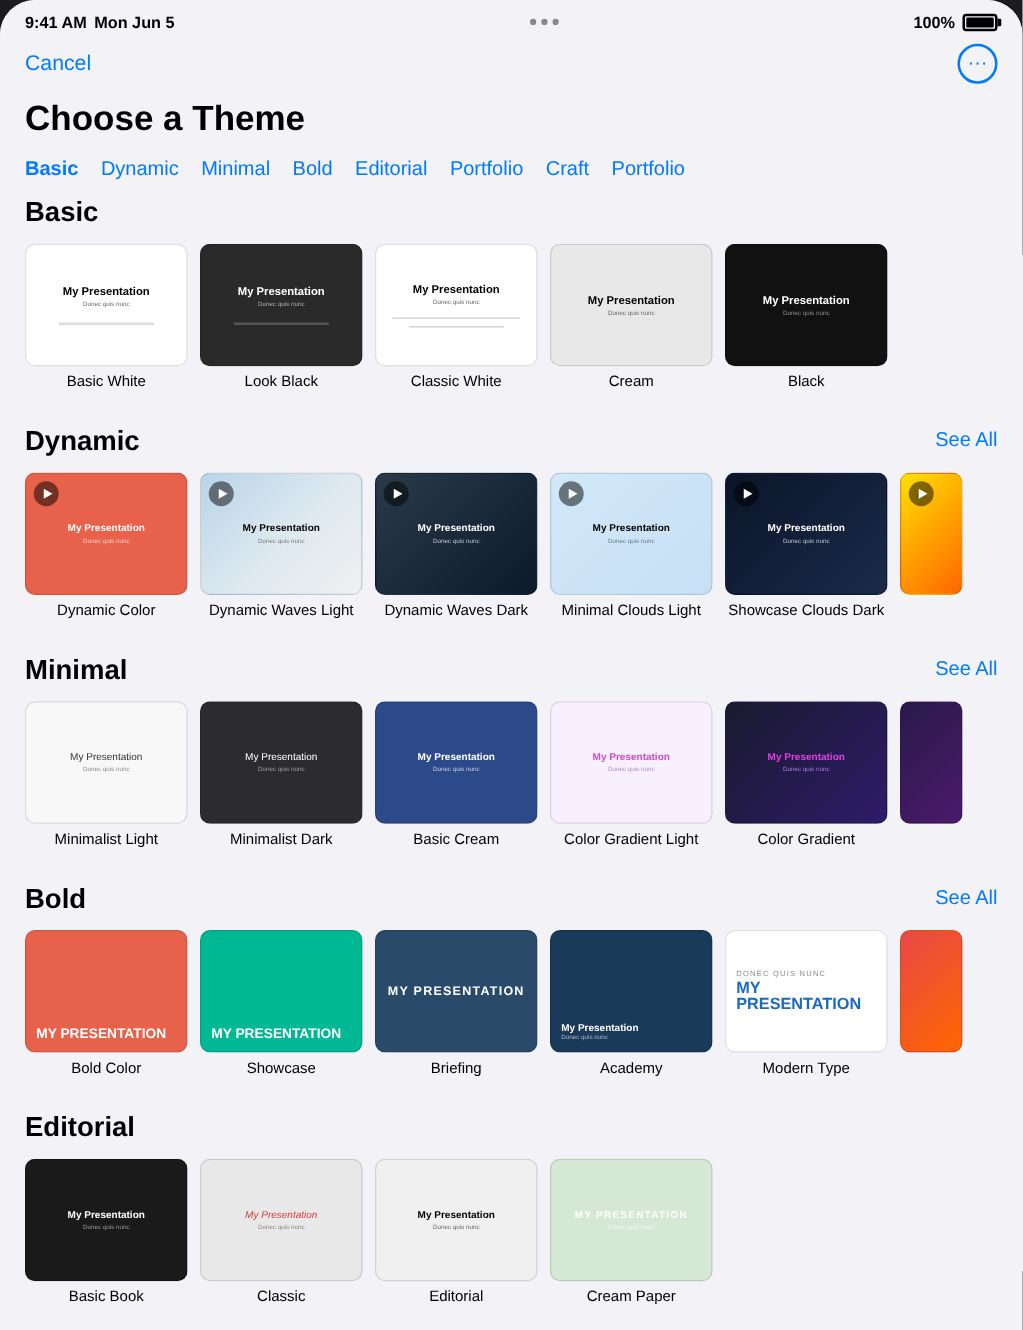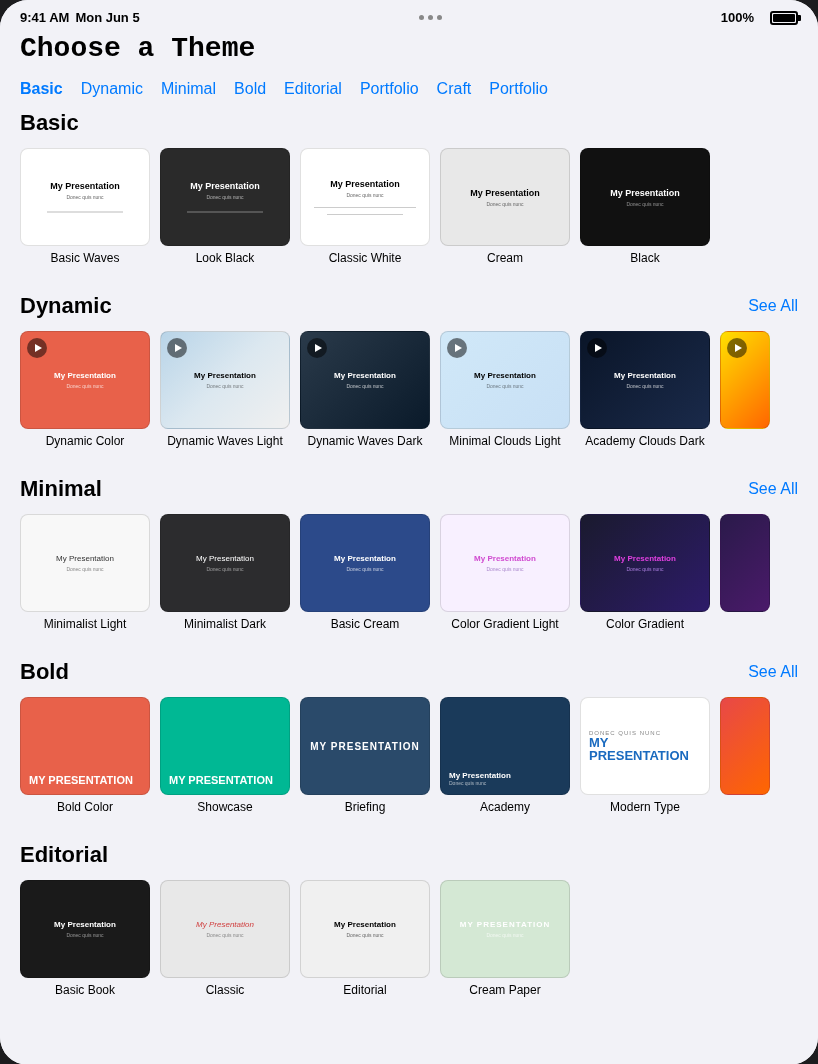--- a/index.html
+++ b/index.html
@@ -23,21 +23,21 @@
       background: #f2f2f7;
       display: flex;
       justify-content: space-between;
       align-items: center;
       padding: 10px 20px 4px;
       font-size: 13px;
       font-weight: 600;
       color: #000;
     }
     .status-left { display: flex; align-items: center; gap: 6px; }
-    .status-right { display: flex; align-items: center; gap: 16px; }
+    .status-right { display: flex; align-items: center; gap: 6px; }
     .battery-icon {
       width: 28px; height: 14px; border: 2px solid #000; border-radius: 3px;
       position: relative; display: inline-flex; align-items: center; padding: 1px;
     }
     .battery-icon::after {
       content: ''; position: absolute; right: -5px; top: 50%; transform: translateY(-50%);
       width: 3px; height: 6px; background: #000; border-radius: 0 1px 1px 0;
     }
     .battery-fill { background: #000; height: 100%; width: 100%; border-radius: 1px; }
     .dots-menu { display: flex; gap: 4px; }
@@ -58,21 +58,20 @@
       color: #007aff; font-size: 16px; cursor: pointer;
     }
 
     
     .page-title {
       padding: 4px 20px 12px;
       background: #f2f2f7;
       font-size: 28px;
       font-weight: 700;
       color: #000;
-      font-family: Liberation Mono, monospace;
     }
 
     
     .category-tabs {
       background: #f2f2f7;
       display: flex;
       gap: 18px;
       padding: 4px 20px 12px;
       overflow-x: auto;
       scrollbar-width: none;
@@ -244,20 +243,24 @@
       <div class="dot"></div>
     </div>
     <div class="status-right">
       <span>100%</span>
       <div class="battery-icon">
         <div class="battery-fill"></div>
       </div>
     </div>
   </div>
 
+  <div class="top-nav">
+    <span class="cancel-btn">Cancel</span>
+    <div class="more-btn">···</div>
+  </div>
 
   <div class="page-title">Choose a Theme</div>
 
   <div class="category-tabs">
     <span class="tab-item active">Basic</span>
     <span class="tab-item">Dynamic</span>
     <span class="tab-item">Minimal</span>
     <span class="tab-item">Bold</span>
     <span class="tab-item">Editorial</span>
     <span class="tab-item">Portfolio</span>
@@ -274,21 +277,21 @@
       <div class="themes-row">
 
         <div class="theme-item">
           <div class="theme-thumb bg-white">
             <div class="thumb-content">
               <div style="font-size:9px;font-weight:700;color:#000;">My Presentation</div>
               <div style="font-size:5px;color:#666;">Donec quis nunc</div>
               <div style="width:60%;height:2px;background:#ddd;margin-top:8px;"></div>
             </div>
           </div>
-          <span class="theme-name">Basic Waves</span>
+          <span class="theme-name">Basic White</span>
         </div>
 
         <div class="theme-item">
           <div class="theme-thumb" style="background:#2a2a2a;">
             <div class="thumb-content">
               <div style="font-size:9px;font-weight:700;color:#fff;">My Presentation</div>
               <div style="font-size:5px;color:rgba(255,255,255,0.6);">Donec quis nunc</div>
               <div style="width:60%;height:2px;background:#555;margin-top:8px;"></div>
             </div>
           </div>
@@ -381,21 +384,21 @@
         </div>
 
         <div class="theme-item">
           <div class="theme-thumb bg-clouds-dark">
             <div class="play-icon"></div>
             <div class="thumb-content">
               <div class="mini-title">My Presentation</div>
               <div class="mini-subtitle">Donec quis nunc</div>
             </div>
           </div>
-          <span class="theme-name">Academy Clouds Dark</span>
+          <span class="theme-name">Showcase Clouds Dark</span>
         </div>
 
         <div class="theme-item">
           <div class="theme-thumb partial" style="background: linear-gradient(135deg,#ffe000,#ff6600);">
             <div class="play-icon"></div>
           </div>
           <span class="theme-name"></span>
         </div>
       </div>
     </div>

